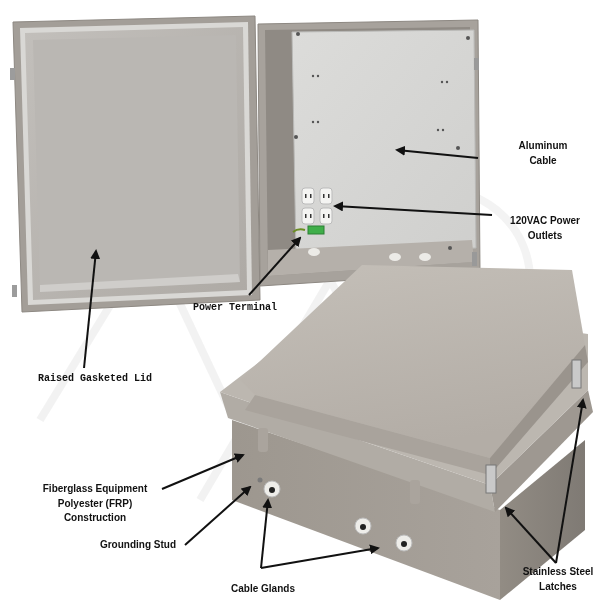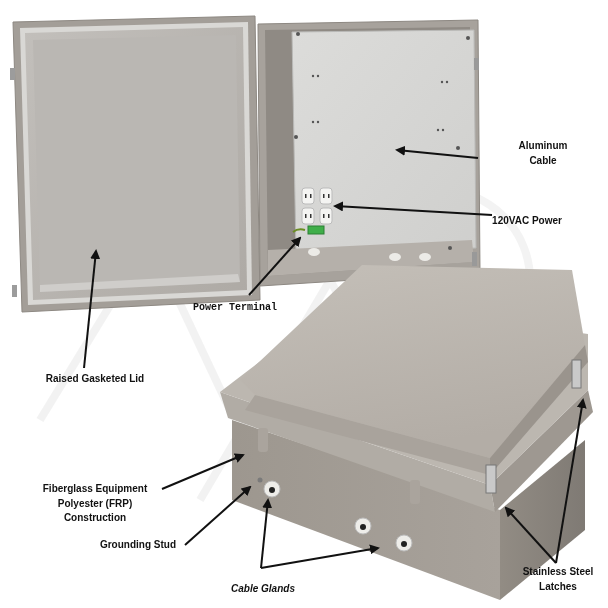--- a/index.html
+++ b/index.html
@@ -140,43 +140,44 @@
       <line x1="556" y1="563" x2="506" y2="508" marker-end="url(#arr)"></line>
       <line x1="556" y1="563" x2="583" y2="400" marker-end="url(#arr)"></line>
     </g>
   </svg>
 
   <div class="label" style="left:478px;top:139px;width:130px;">
     <span>Aluminum</span>
     <span>Cable</span>
   </div>
 
-  <div class="label" style="left:467px;top:214px;width:120px;">
+  <div class="label" style="left:485px;top:214px;width:120px;">
     <span>120VAC Power</span>
+    <span>Outlets</span>
   </div>
 
   <div class="label" style="left:180px;top:301px;width:110px;font-family:Liberation Mono, monospace;">
     <span>Power Terminal</span>
   </div>
 
-  <div class="label" style="left:10px;top:372px;width:170px;">
+  <div class="label" style="left:10px;top:372px;width:170px;font-family:Liberation Mono, monospace;">
     <span>Raised Gasketed Lid</span>
   </div>
 
   <div class="label" style="left:25px;top:482px;width:140px;">
     <span>Fiberglass Equipment</span>
     <span>Polyester (FRP)</span>
     <span>Construction</span>
   </div>
 
   <div class="label" style="left:88px;top:538px;width:100px;">
     <span>Grounding Stud</span>
   </div>
 
-  <div class="label" style="left:218px;top:582px;width:90px;font-style:italic;">
+  <div class="label" style="left:218px;top:582px;width:90px;">
     <span>Cable Glands</span>
   </div>
 
   <div class="label" style="left:512px;top:565px;width:92px;">
     <span>Stainless Steel</span>
     <span>Latches</span>
   </div>
 
 </div>
 

